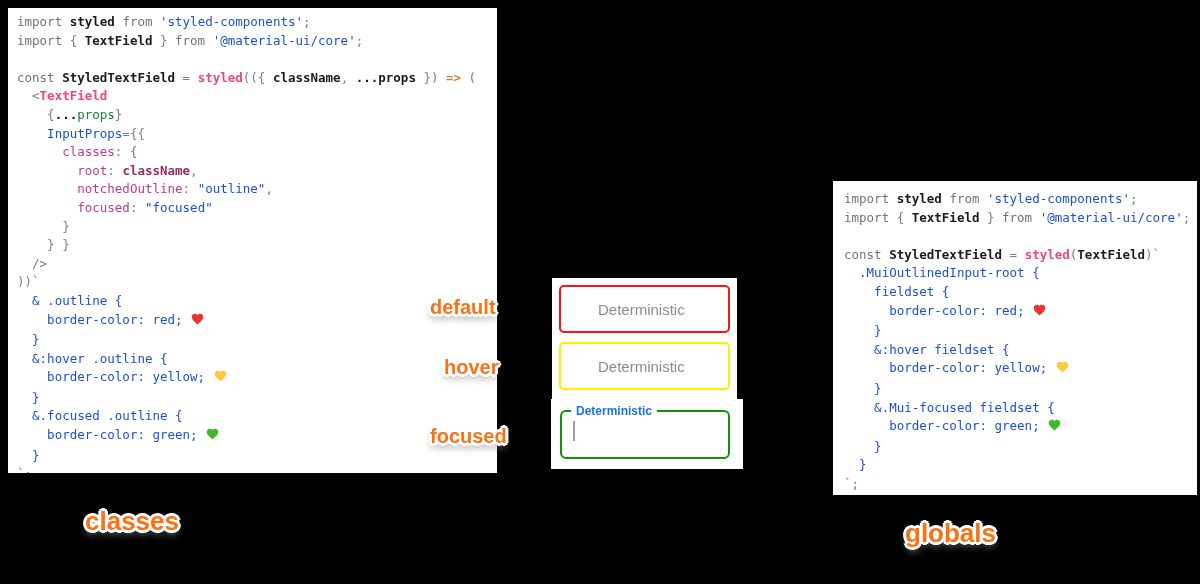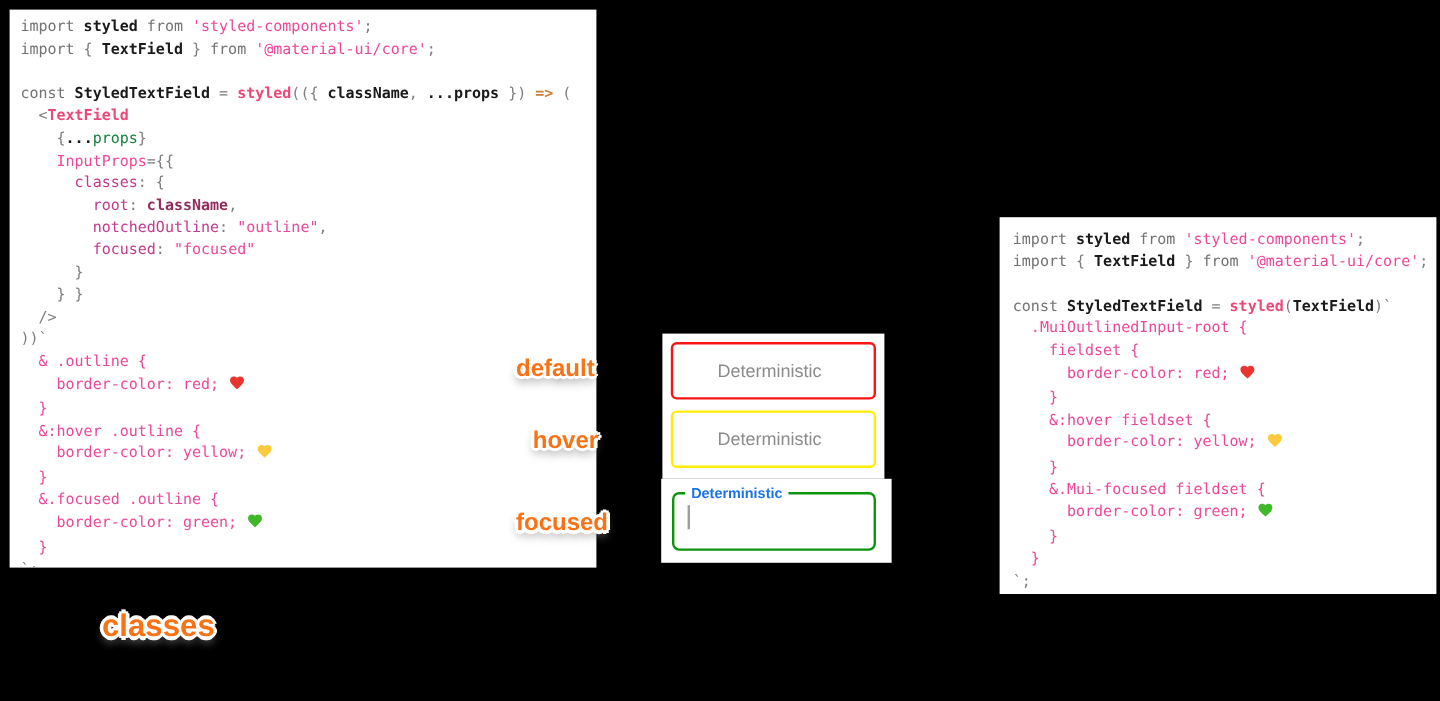--- a/index.html
+++ b/index.html
@@ -9,21 +9,21 @@
   
   .code-panel{position:absolute;background:#fff;overflow:hidden;
     font-family:"DejaVu Sans Mono","Liberation Mono",monospace;
     font-size:12.5px;line-height:18.6px;white-space:pre;}
   #left-panel{left:8px;top:8px;width:489px;height:465px;padding:5px 0 0 9px;box-sizing:border-box;}
   #right-panel{left:833px;top:181px;width:364px;height:314px;padding:9px 0 0 11px;box-sizing:border-box;}
   .code-line{white-space:pre;}
   .tk-k{color:#737373;}
   .tk-p{color:#1a1a1a;font-weight:bold;}
   .tk-g{color:#7d7d7d;}
-  .tk-s{color:#ec4899;text-align:right;}
+  .tk-s{color:#1d4ed8;text-align:right;}
   .tk-f{color:#ee4878;font-weight:bold;}
   .tk-m{color:#c13a8c;}
   .tk-v{color:#922d5d;font-weight:bold;}
   .tk-a{color:#c8803c;font-weight:bold;}
   .tk-b{color:#15803d;}
   .heart{display:inline-block;vertical-align:-2px;}
 
   
   .demo-panel{position:absolute;background:#fff;}
   #demo-top{left:552px;top:278px;width:185px;height:121px;}
@@ -85,14 +85,15 @@
     <div id="tf-focused" class="tf">
       <span class="float-label">Deterministic</span>
       <span class="caret"></span>
     </div>
   </div>
 
   <div id="anno-default" class="anno">default</div>
   <div id="anno-hover" class="anno">hover</div>
   <div id="anno-focused" class="anno">focused</div>
   <div id="anno-classes" class="anno">classes</div>
+  <div id="anno-globals" class="anno">globals</div>
 
 </div>
 
 </body></html>

